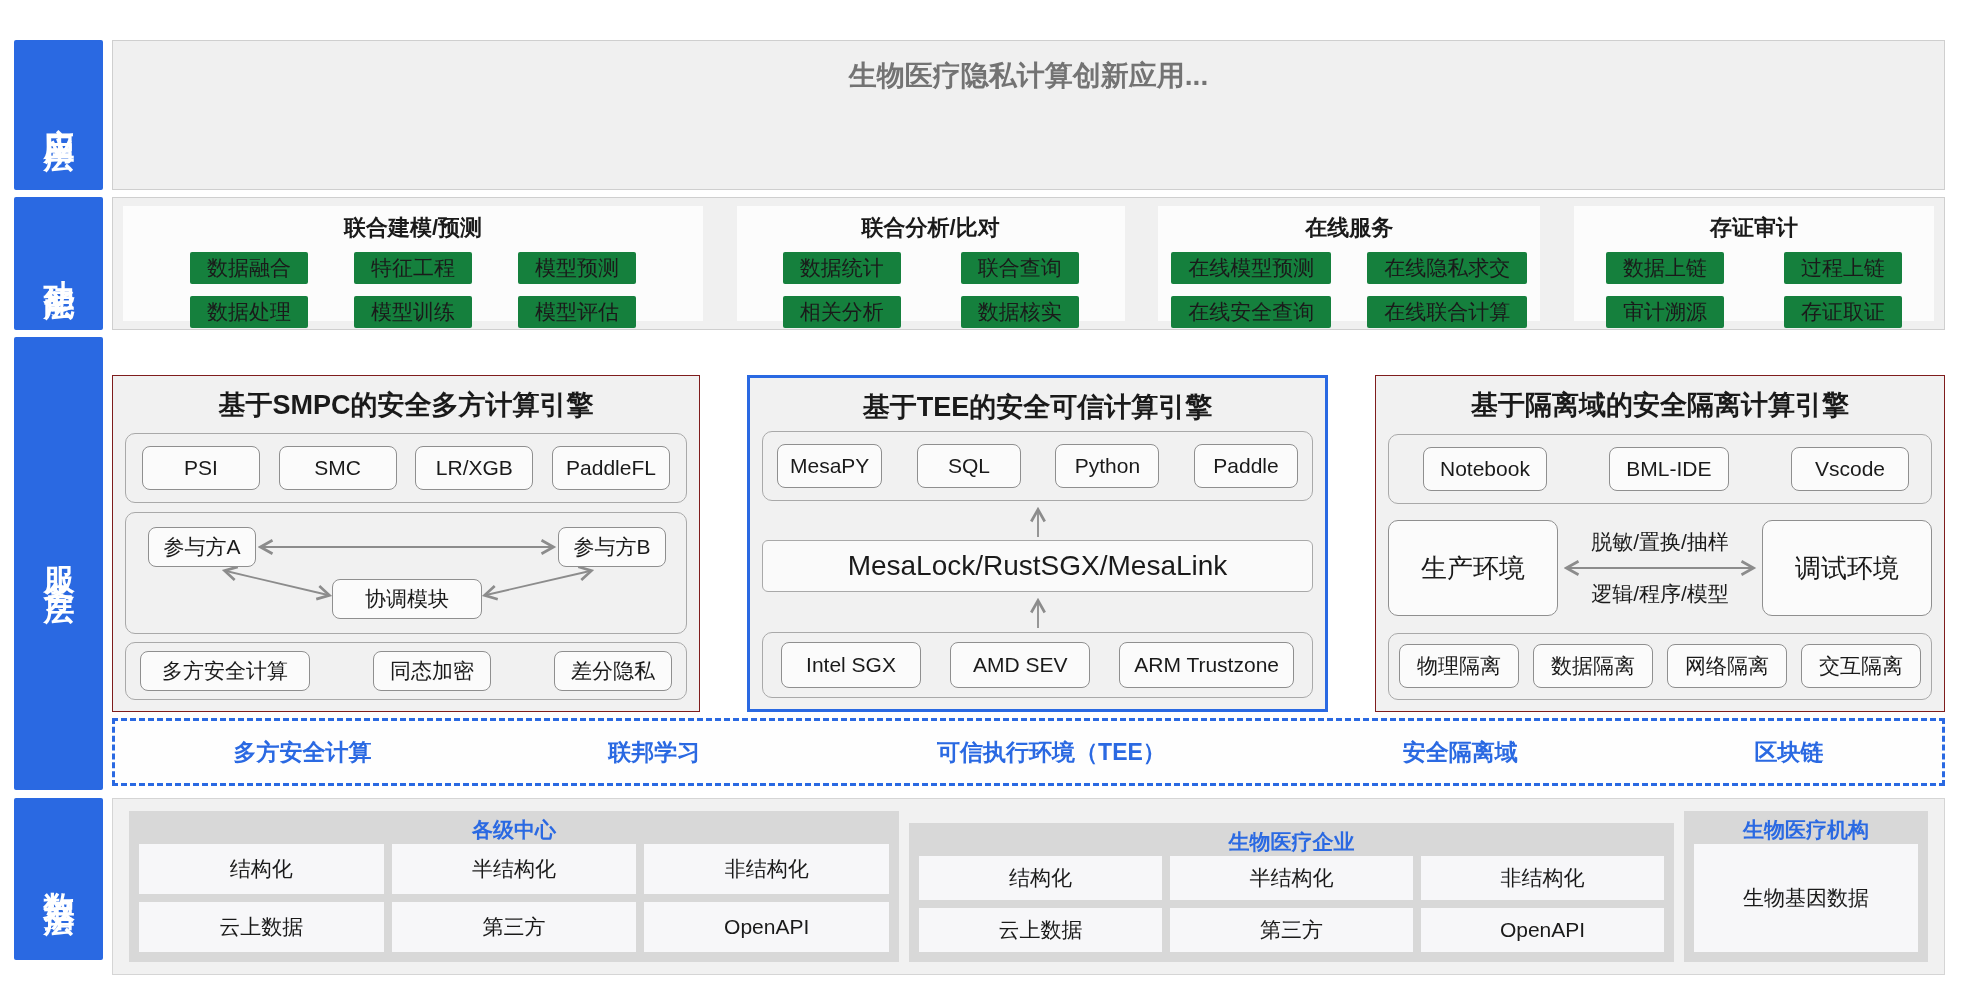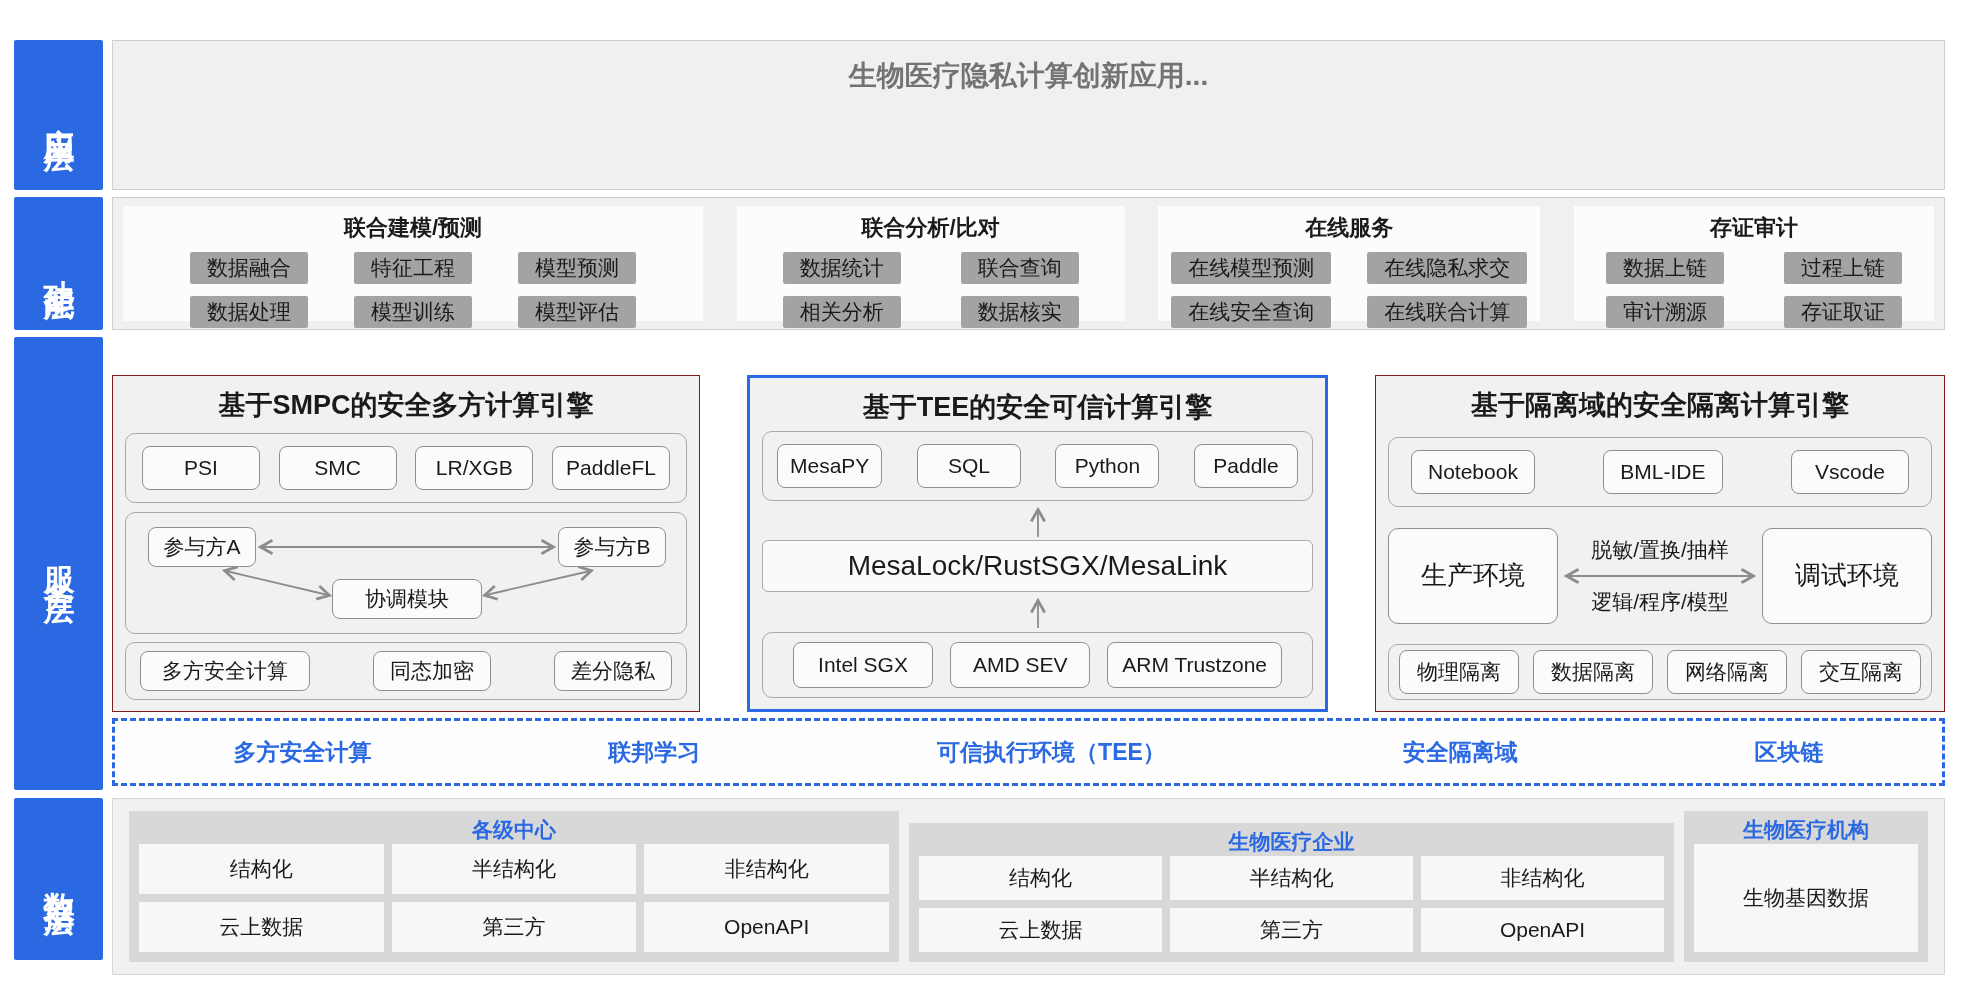--- a/index.html
+++ b/index.html
@@ -28,21 +28,21 @@
     display: flex; align-items: center; justify-content: center; font-size: 21px; }
 
   
   #band-func { top: 197px; height: 133px; display: flex; justify-content: space-between; padding: 8px 10px; }
   .func-group { background: #FCFCFC; display: flex; flex-direction: column; align-items: center; padding: 5px 0 8px; }
   .fg-1 { width: 580px; } .fg-2 { width: 388px; } .fg-3 { width: 382px; } .fg-4 { width: 360px; }
   .fg-title { font-size: 22px; font-weight: bold; margin: 2px 0 9px; }
   .fg-row { display: flex; justify-content: center; margin-top: 0; }
   .fg-row + .fg-row { margin-top: 12px; }
   .fg-1 .fg-row { gap: 46px; } .fg-2 .fg-row { gap: 60px; } .fg-3 .fg-row { gap: 36px; } .fg-4 .fg-row { gap: 60px; }
-  .chip { background: #a3a3a3; height: 32px; padding: 0 17px; display: flex; align-items: center;
+  .chip { background: #15803d; height: 32px; padding: 0 17px; display: flex; align-items: center;
     justify-content: center; font-size: 21px; border-radius: 2px; }
 
   
   .engines { position: absolute; left: 112px; top: 375px; width: 1833px; height: 337px;
     display: flex; justify-content: space-between; }
   .engine { background: #F1F1F1; border: 1px solid #7f1d1d; padding: 7px 12px 11px;
     display: flex; flex-direction: column; justify-content: space-between; }
   #engine-smpc { width: 588px; } #engine-tee { width: 581px; border: 3px solid #2A69E2; } #engine-iso { width: 570px; }
   .engine-title { text-align: center; font-size: 27px; font-weight: bold; padding: 4px 0 2px; }
   .sub { border: 1px solid #A9A9A9; border-radius: 10px; display: flex; align-items: center;
@@ -61,31 +61,31 @@
   .sub-prims { height: 58px; padding: 0 14px; }
   .sub-prims .item { height: 40px; }
   .sub-prims .item:nth-child(1) { width: 170px; } .sub-prims .item:nth-child(2),
   .sub-prims .item:nth-child(3) { width: 118px; }
 
   .sub-runtimes { height: 70px; padding: 0 14px; }
   .sub-runtimes .item { min-width: 104px; padding: 0 12px; }
   .arrow-up-wrap { display: flex; justify-content: center; height: 32px; }
   .mid-box { height: 52px; border: 1px solid #A9A9A9; border-radius: 6px; background: #FAFAFA;
     display: flex; align-items: center; justify-content: center; font-size: 28px; }
-  .sub-hw { height: 66px; padding: 0 30px; }
+  .sub-hw { height: 66px; padding: 0 18px; }
   .sub-hw .item { height: 46px; min-width: 140px; padding: 0 14px; }
 
   .sub-ides { height: 70px; padding: 0 22px; }
-  .sub-ides .item { min-width: 118px; padding: 0 16px; }
+  .sub-ides .item { min-width: 118px; padding: 0 16px; margin-left: 12px; }
   .env-row { height: 112px; display: flex; align-items: center; justify-content: space-between; }
   .env-box { width: 170px; height: 96px; background: #FBFBFB; border: 1px solid #8F8F8F; border-radius: 10px;
     display: flex; align-items: center; justify-content: center; font-size: 26px; }
   .env-center { display: flex; flex-direction: column; align-items: center; gap: 4px; }
   .env-lbl { font-size: 21px; }
-  .sub-isos { height: 56px; padding: 0 10px; }
+  .sub-isos { height: 67px; padding: 0 10px; }
   .sub-isos .item { width: 120px; }
 
   
   .foundation { position: absolute; left: 112px; top: 718px; width: 1833px; height: 68px;
     background: #FEFEFE; border: 3px dashed #2A69E2; display: flex; align-items: center;
     justify-content: space-around; }
   .foundation span { color: #2A69E2; font-size: 23px; font-weight: bold; }
 
   
   #band-data { top: 798px; height: 177px; background: #F1F1F1; border-color: #D5D5D5;

